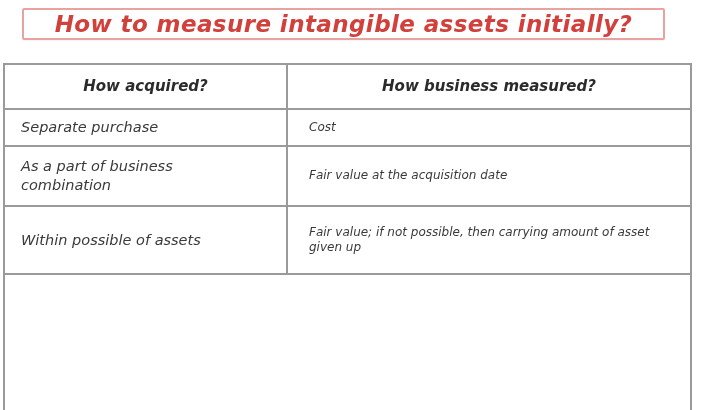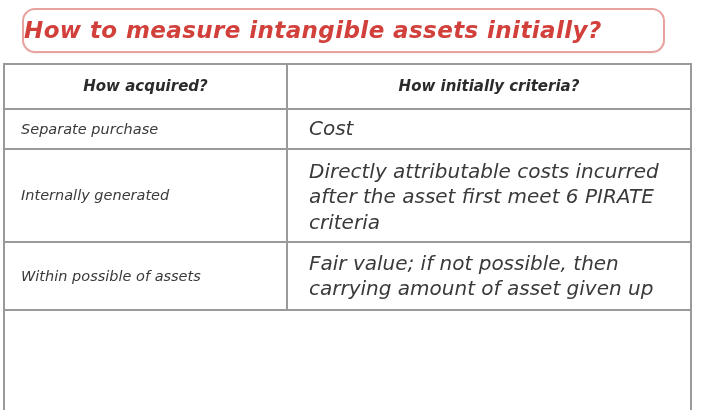--- a/index.html
+++ b/index.html
@@ -14,27 +14,28 @@
     overflow: hidden;
     position: relative;
   }
 
   
   .title-box {
     position: absolute;
     left: 22px;
     top: 8px;
     width: 643px;
-    height: 45px;
+    height: 32px;
     box-sizing: border-box;
     border: 2px solid #e8a2a0;
-    border-radius: 13px;
+    border-radius: 2px;
     background: #ffffff;
     display: flex;
     align-items: center;
+    justify-content: center;
     box-shadow: 0 1px 1px rgba(0,0,0,0.05);
   }
   .title-text {
     color: #d2403c;
     font-family: "DejaVu Sans", sans-serif;
     font-size: 23px;
     font-weight: bold;
     font-style: italic;
     letter-spacing: 0.4px;
     white-space: nowrap;
@@ -94,21 +95,21 @@
     color: #3a3a3a;
     font-family: "DejaVu Sans", sans-serif;
     font-size: 14.5px;
     font-style: italic;
     line-height: 1.28;
   }
   .cell-right {
     padding: 6px 14px 6px 21px;
     color: #3a3a3a;
     font-family: "DejaVu Sans", sans-serif;
-    font-size: 20px;
+    font-size: 12px;
     font-style: italic;
     line-height: 1.28;
   }
 
   .r1 td { height: 35px; }
   .r2 td { height: 82px; }
   .r3 td { height: 58px; }
   .r4 td { height: 61px; }
   .r5 td { height: 66px; }
 
@@ -130,39 +131,39 @@
     <colgroup>
       <col class="c1">
       <col class="c2">
     </colgroup>
     <thead>
       <tr class="hdr-row">
         <th class="col-left">
           <div class="hdr-cell">How acquired?</div>
         </th>
         <th>
-          <div class="hdr-cell">How initially criteria?</div>
+          <div class="hdr-cell">How business measured?</div>
         </th>
       </tr>
     </thead>
     <tbody>
       <tr class="r1">
         <td class="col-left">
           <div class="cell-left">Separate purchase</div>
         </td>
         <td>
           <div class="cell-right">Cost</div>
         </td>
       </tr>
-      <tr class="r2">
+      <tr class="r3">
         <td class="col-left">
-          <div class="cell-left">Internally generated</div>
+          <div class="cell-left">As a part of business combination</div>
         </td>
-        <td class="top-align">
-          <div class="cell-right top-align">Directly attributable costs incurred after the asset first meet 6 PIRATE criteria</div>
+        <td>
+          <div class="cell-right">Fair value at the acquisition date</div>
         </td>
       </tr>
       <tr class="r5">
         <td class="col-left">
           <div class="cell-left">Within possible of assets</div>
         </td>
         <td>
           <div class="cell-right">Fair value; if not possible, then carrying amount of asset given up</div>
         </td>
       </tr>

